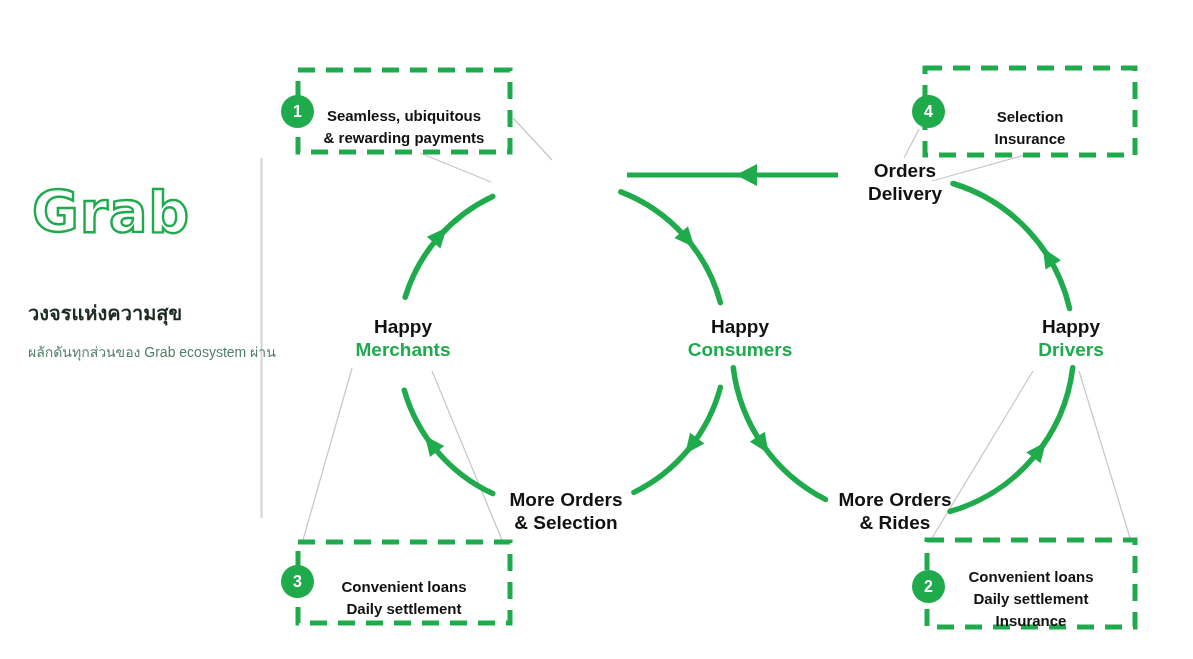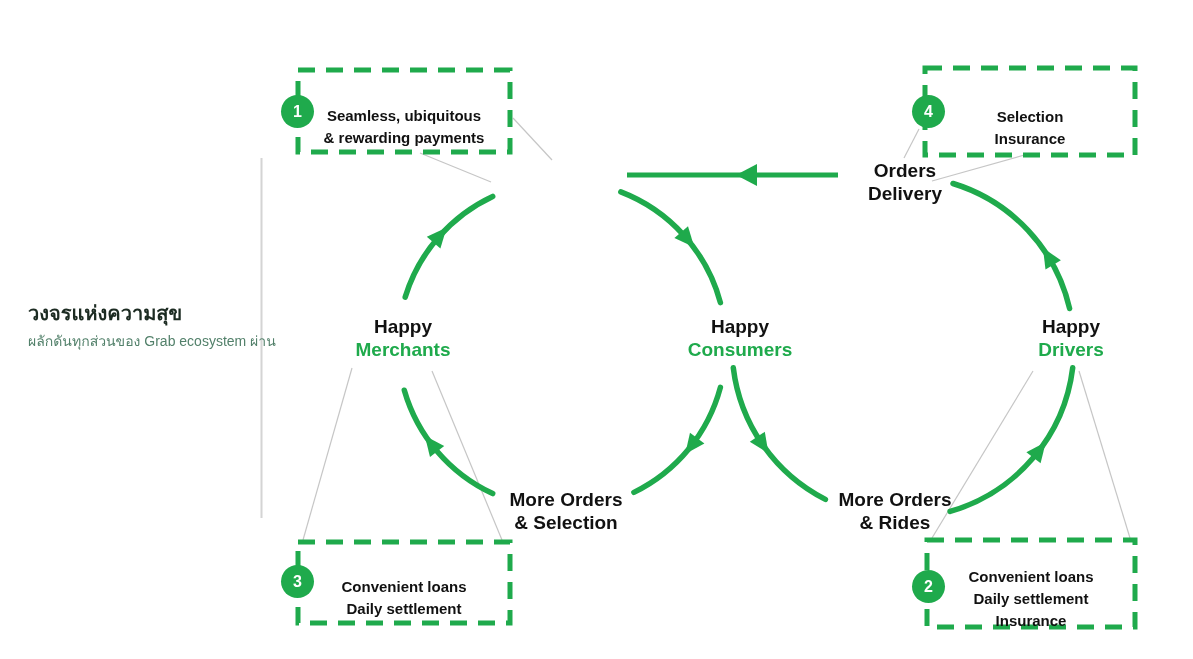--- a/index.html
+++ b/index.html
@@ -16,21 +16,21 @@
   svg{display:block;}
 
   
   .logo-wrap{position:absolute;left:30px;top:178px;}
   .brand-title{
     position:absolute;left:28px;top:297px;font-size:20px;font-weight:bold;color:#1c2b22;
     white-space:nowrap;
     font-family:Liberation Mono, monospace;
   }
   .brand-sub{
-    position:absolute;left:28px;top:329px;font-size:14px;line-height:25px;color:var(--muted);
+    position:absolute;left:28px;top:340px;font-size:14px;line-height:25px;color:var(--muted);
     white-space:nowrap;
   }
   .brand-sub span{display:block;}
 
   
   .node{
     position:absolute;transform:translateX(-50%);text-align:center;
     font-size:19px;line-height:23px;font-weight:bold;color:var(--dark);white-space:nowrap;
   }
   .node span{display:block;}
@@ -98,20 +98,25 @@
       <polygon points="1045.8,442.1 1040.6,463.3 1026.4,452.3"></polygon>
       <polygon points="1042.9,247.8 1060.9,260.3 1045.5,269.5"></polygon>
     </g>
 
     <g>
       <line x1="627" y1="175" x2="838" y2="175" stroke="#1FAA4C" stroke-width="5"></line>
       <polygon points="736,175 757,164 757,186" fill="#1FAA4C"></polygon>
     </g>
   </svg>
 
+  <div class="logo-wrap">
+    <svg width="170" height="70" viewBox="0 0 170 70">
+      <text x="2" y="54" font-size="57" font-weight="bold" letter-spacing="1" fill="none" stroke="#1FAA4C" stroke-width="2.4" font-family="DejaVu Sans, sans-serif">Grab</text>
+    </svg>
+  </div>
 
   <div class="brand-title">วงจรแห่งความสุข</div>
 
   <div class="brand-sub">
     <span>ผลักดันทุกส่วนของ Grab ecosystem ผ่าน</span>
   </div>
 
 
   <div class="node" style="left:905px;top:159px">
     <span>Orders</span>

